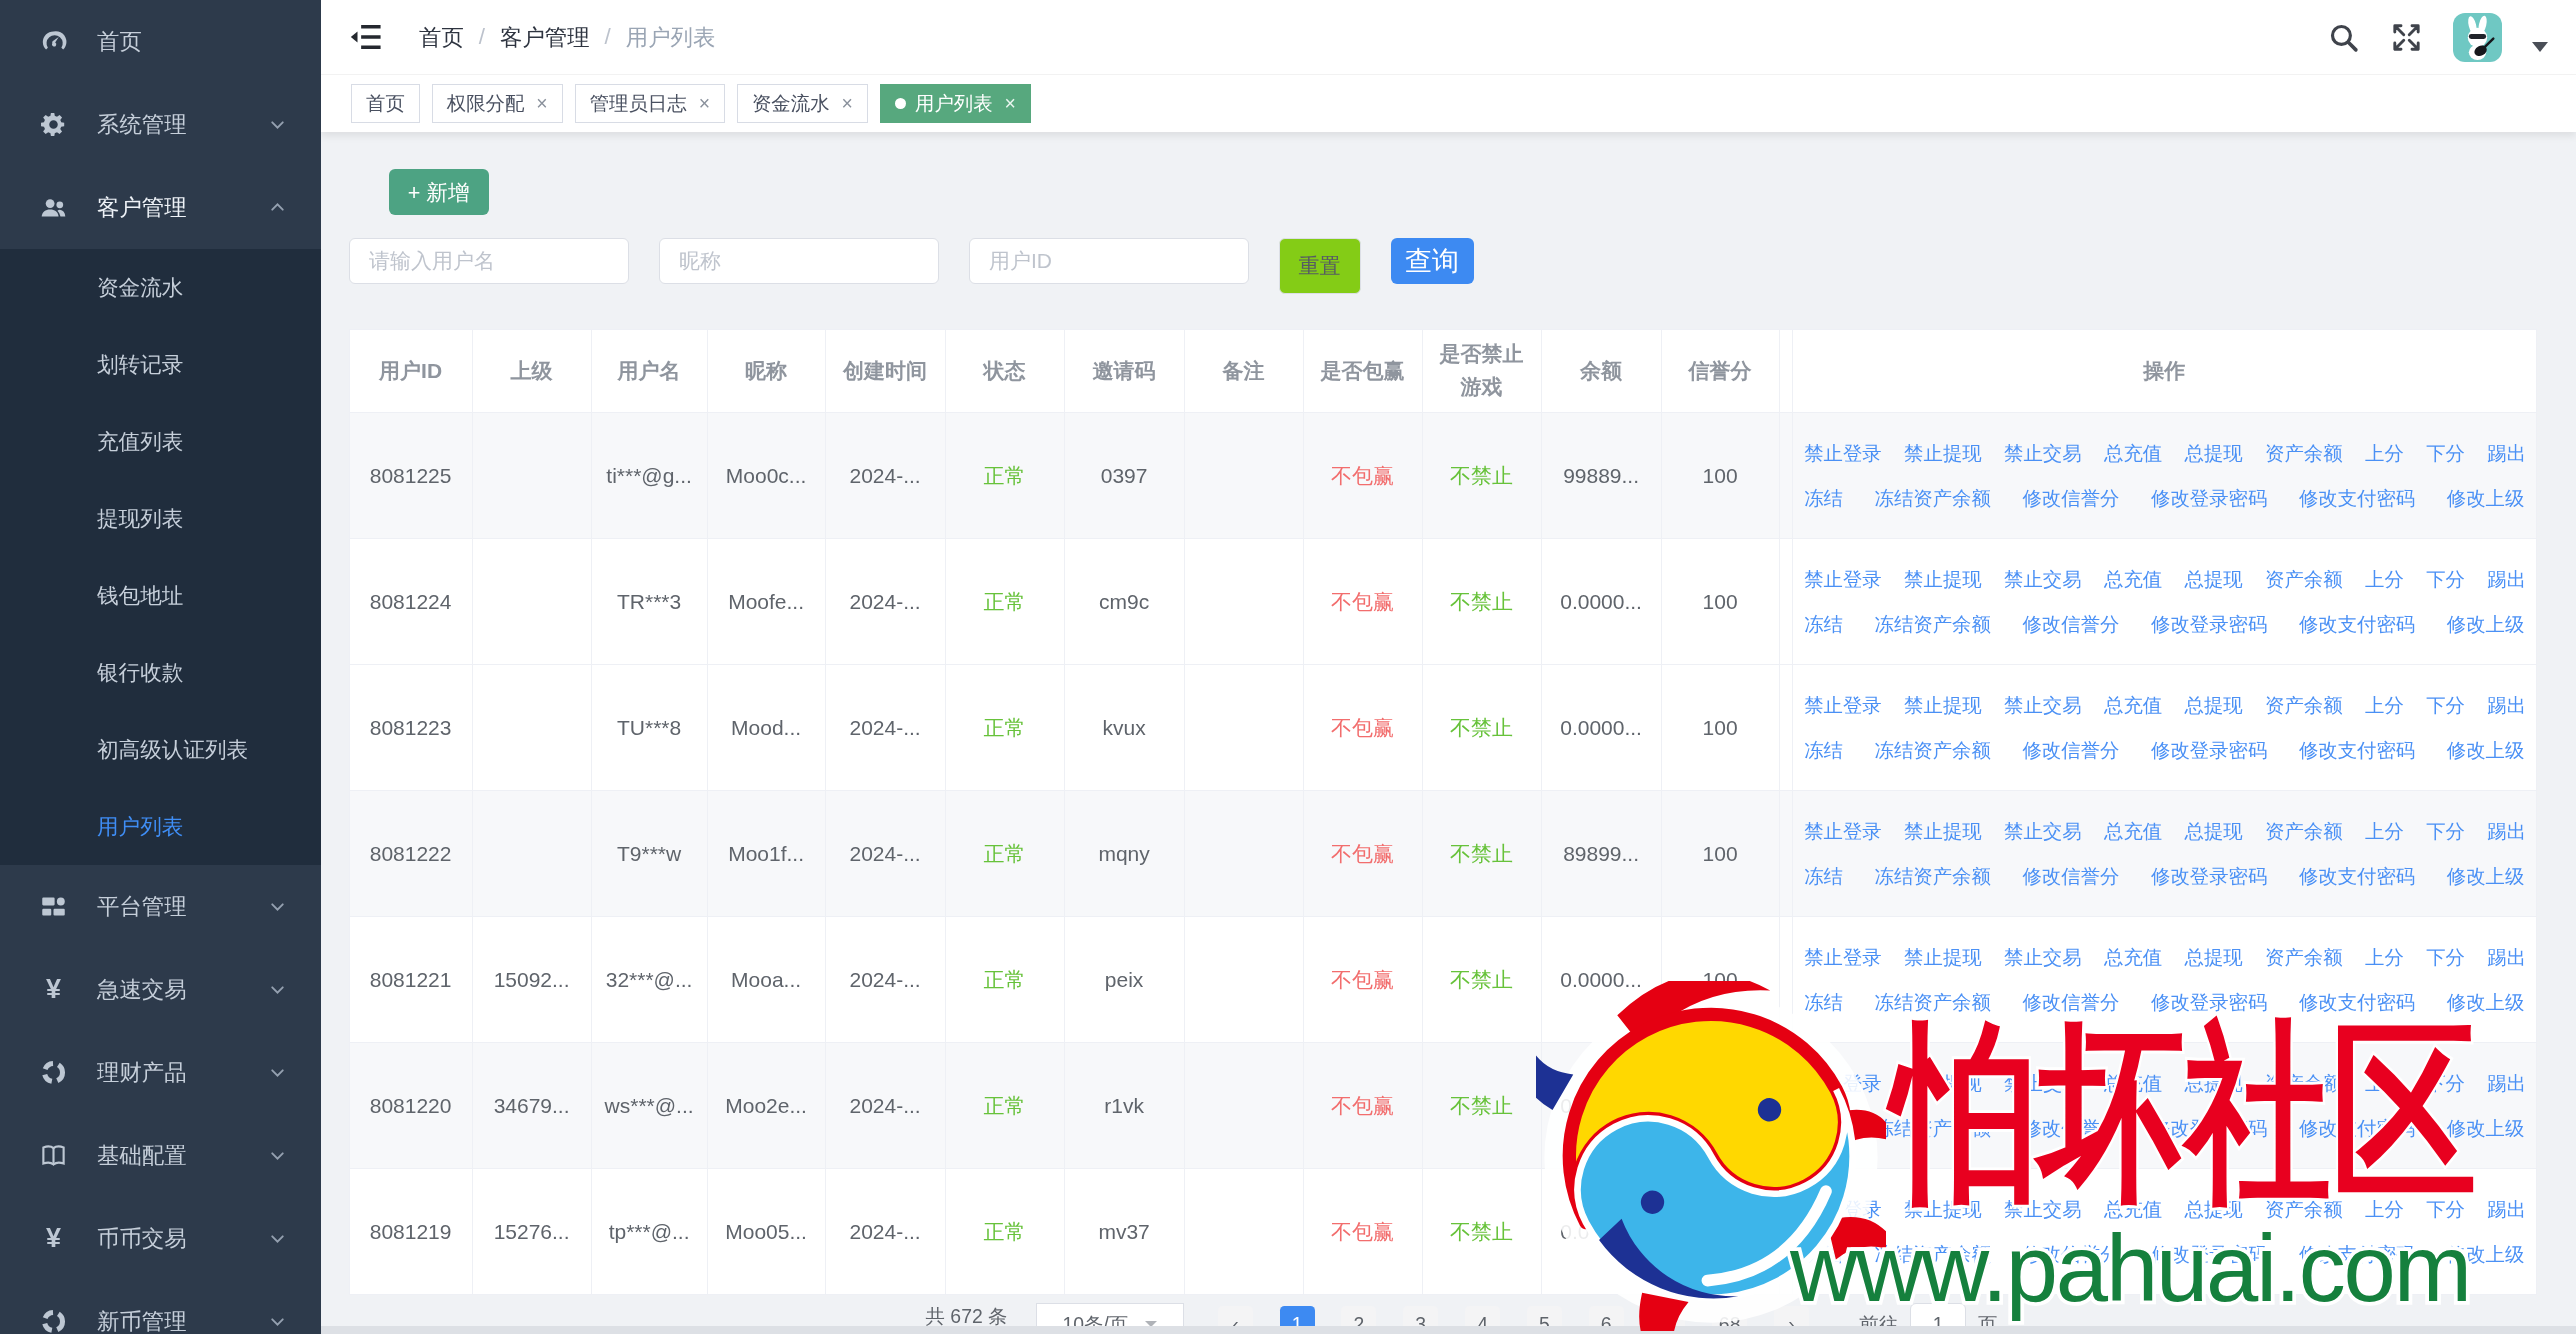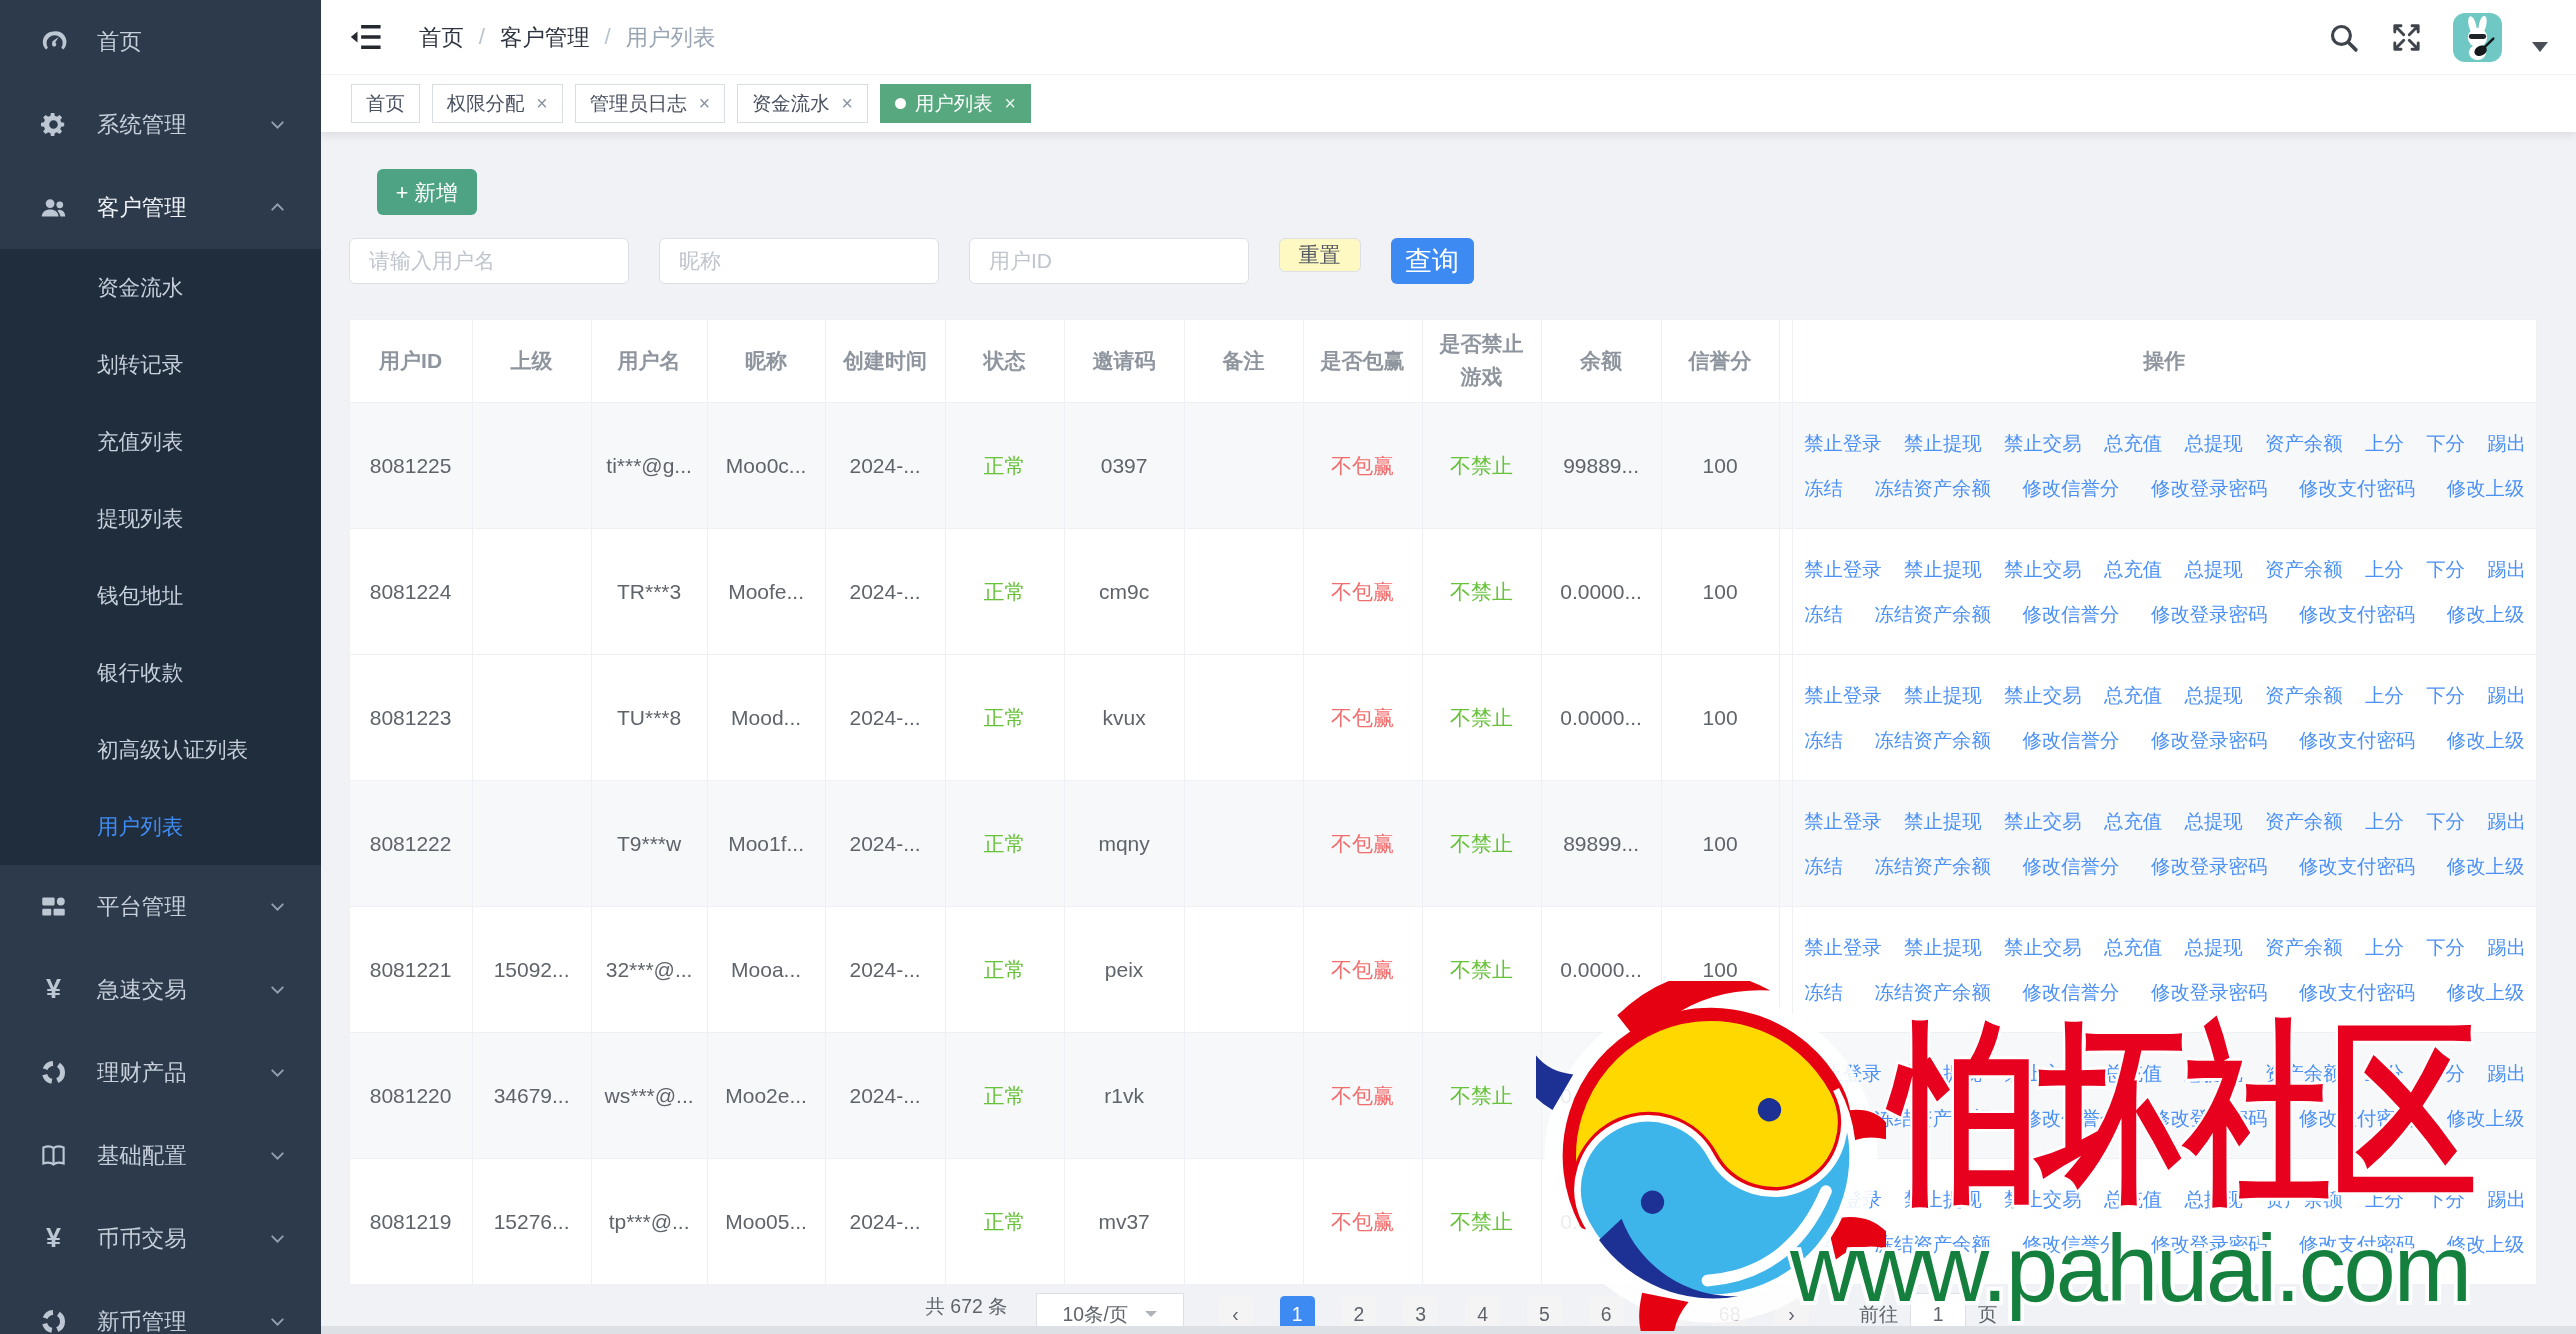--- a/index.html
+++ b/index.html
@@ -34,25 +34,25 @@
   .tagsbar { height:57px; background:#fff; box-shadow:0 4.5px 7.5px rgba(0,0,0,.08); display:flex; align-items:center; gap:12px; padding:0 30px; position:relative; z-index:1; }
   .tag { height:39px; display:inline-flex; align-items:center; gap:9px; padding:0 14px; background:#fff; border:0.7px solid #d8dce5; color:#495060; font-size:19.4px; cursor:pointer; white-space:nowrap; }
   .tag .dot { width:11.2px; height:11.2px; border-radius:50%; background:#fff; display:none; }
   .tag .x { font-size:19.4px; color:#8a919c; margin-left:3px; }
   .tag[data-active="true"] { background:#57a87e; border-color:#57a87e; color:#fff; }
   .tag[data-active="true"] .dot { display:inline-block; }
   .tag[data-active="true"] .x { color:#eaf6f0; }
 
   
   .content { padding:37px 0 0 27.6px; }
-  .add-btn { margin-left:28px; width:100px; height:46px; background:#4da383; color:#fff; border:none; border-radius:6px; font-size:21.6px; cursor:pointer; }
+  .add-btn { margin-left:40px; width:100px; height:46px; background:#4da383; color:#fff; border:none; border-radius:6px; font-size:21.6px; cursor:pointer; }
   .filters { margin-top:23px; display:flex; gap:30px; align-items:flex-start; }
   .f-input { width:280px; height:46px; border:0.7px solid #dcdfe6; border-radius:6px; padding:0 19.4px; font-size:21px; color:#333; background:#fff; outline:none; }
   ::placeholder { color:#bfc4cd; opacity:1; }
-  .btn-reset { width:82px; height:34px; background:#fef9c3; border:0.7px solid #dcdfe6; border-radius:6px; font-size:21px; color:#565b63; cursor:pointer; }
+  .btn-reset { width:82px; height:56px; background:#84cc16; border:0.7px solid #dcdfe6; border-radius:6px; font-size:21px; color:#565b63; cursor:pointer; }
   .btn-search { width:83px; height:46px; background:#3d8af2; border:none; border-radius:6px; font-size:27px; color:#fff; cursor:pointer; }
 
   .card { margin-top:35px; width:2188px; background:#fff; }
   table { border-collapse:collapse; width:100%; table-layout:fixed; }
   th,td { border:0.7px solid #eef0f5; text-align:center; font-size:21px; color:#5f646b; overflow:hidden; }
   th { height:83px; color:#8f959e; font-weight:bold; line-height:1.55; padding:0 9px; background:#fff; }
   td { height:126px; white-space:nowrap; }
   tr[data-shade="on"] td { background:#f7f8fa; }
   .c-ok { color:#67c23a; }
   .c-no { color:#f26d6d; }

